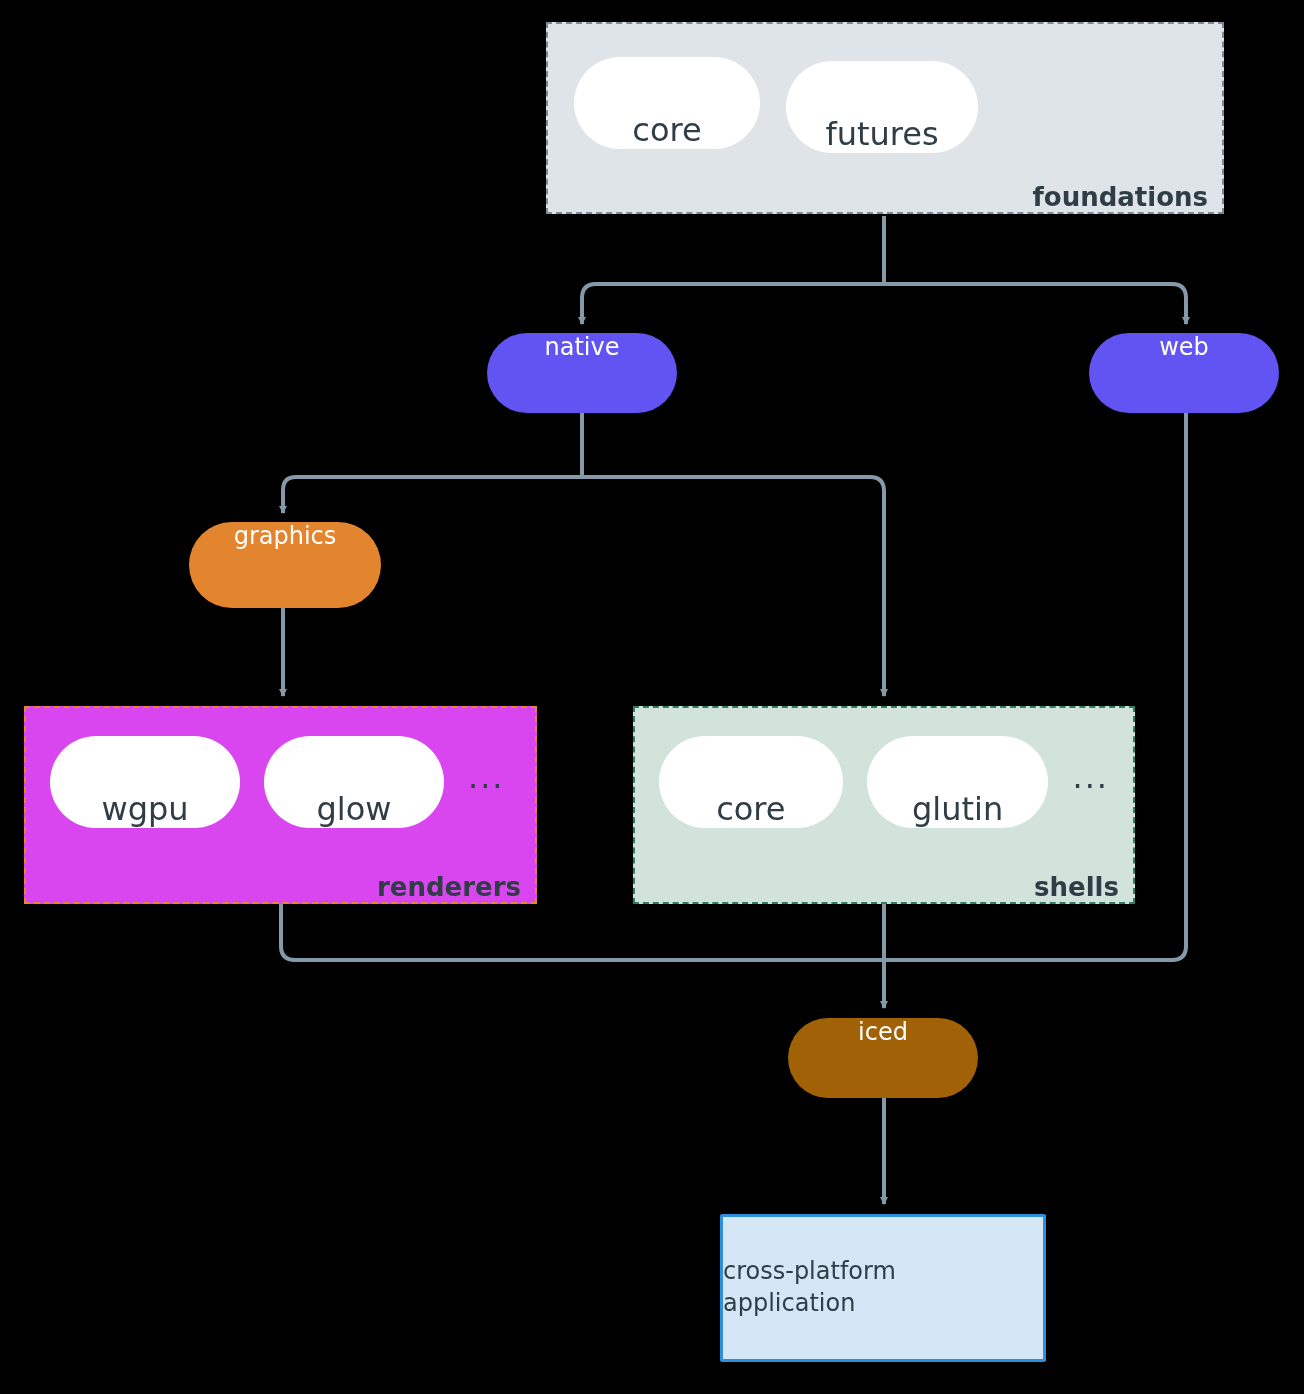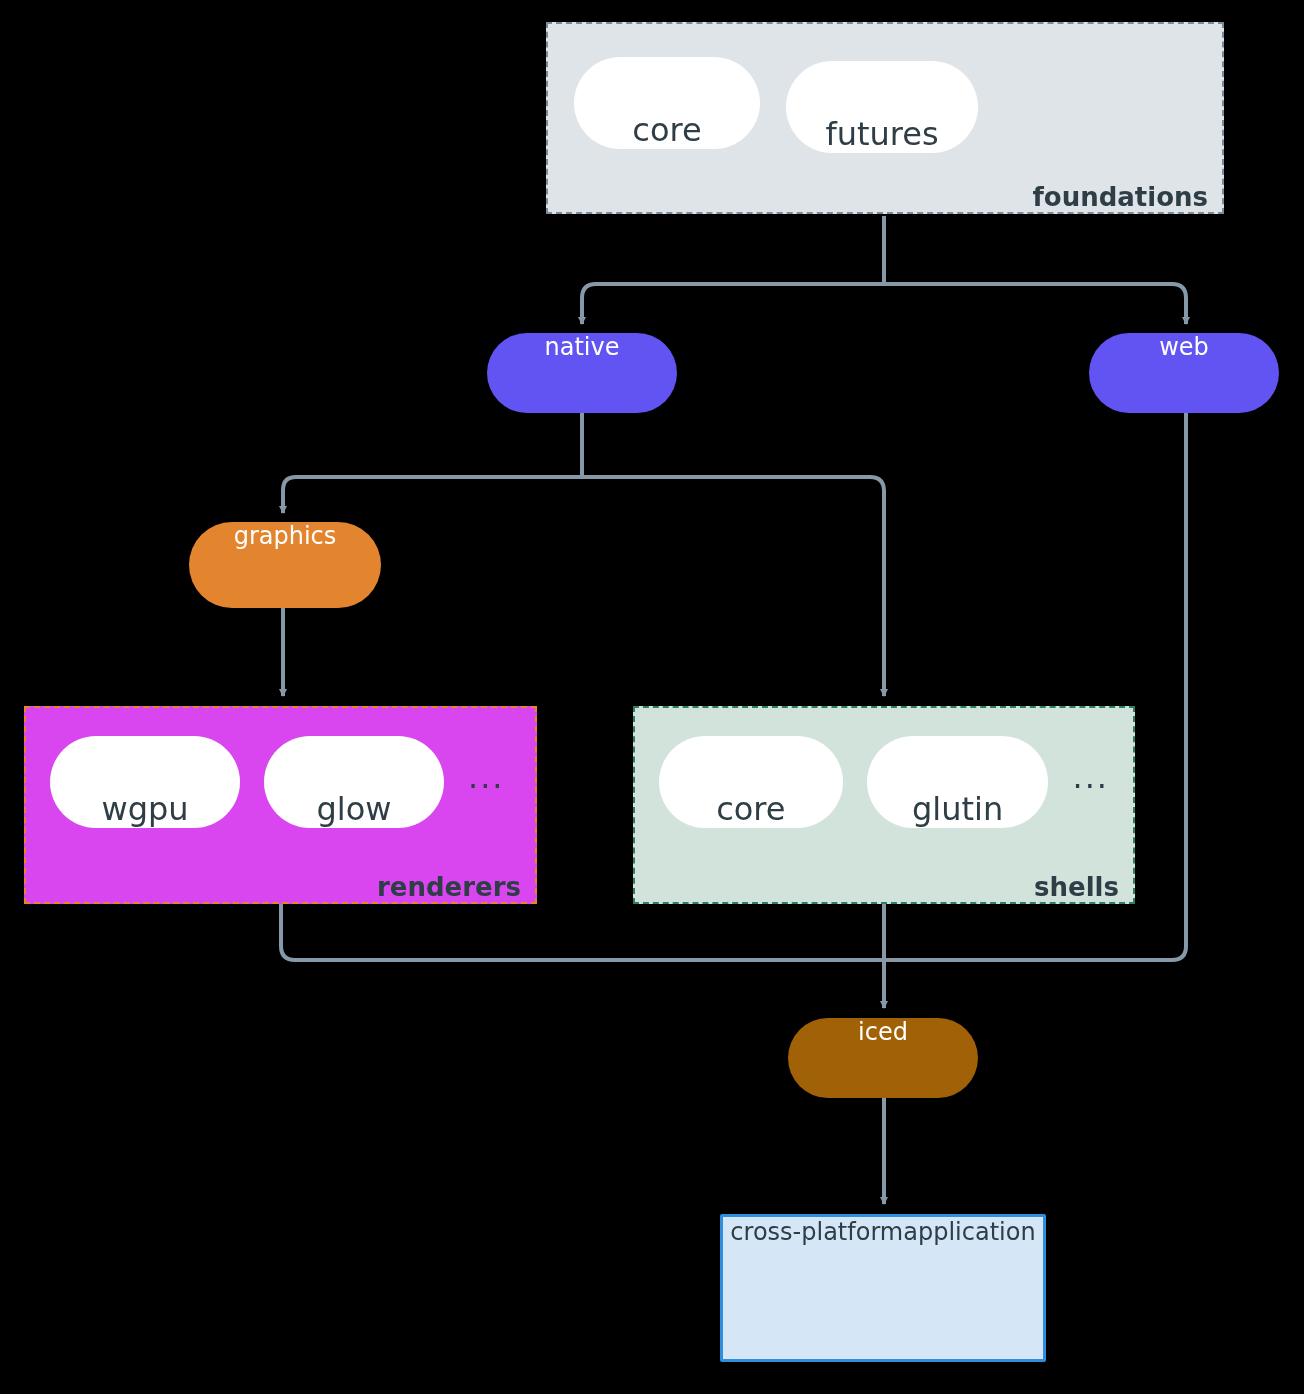--- a/index.html
+++ b/index.html
@@ -119,21 +119,21 @@
     background: #a16207;
     border-radius: 40px;
   }
   #node-app {
     left: 720px; top: 1214px;
     width: 326px; height: 148px;
     background: #D5E6F7;
     border: 3px solid #2D8FDD;
     border-radius: 2px;
     color: #2F3E46;
-    flex-direction: row;
+    flex-direction: column;
     line-height: 1.32;
     text-align: center;
   }
   #node-app .app-line { display: block; }
 </style>
 </head>
 <body>
 
 <div id="canvas">
 

